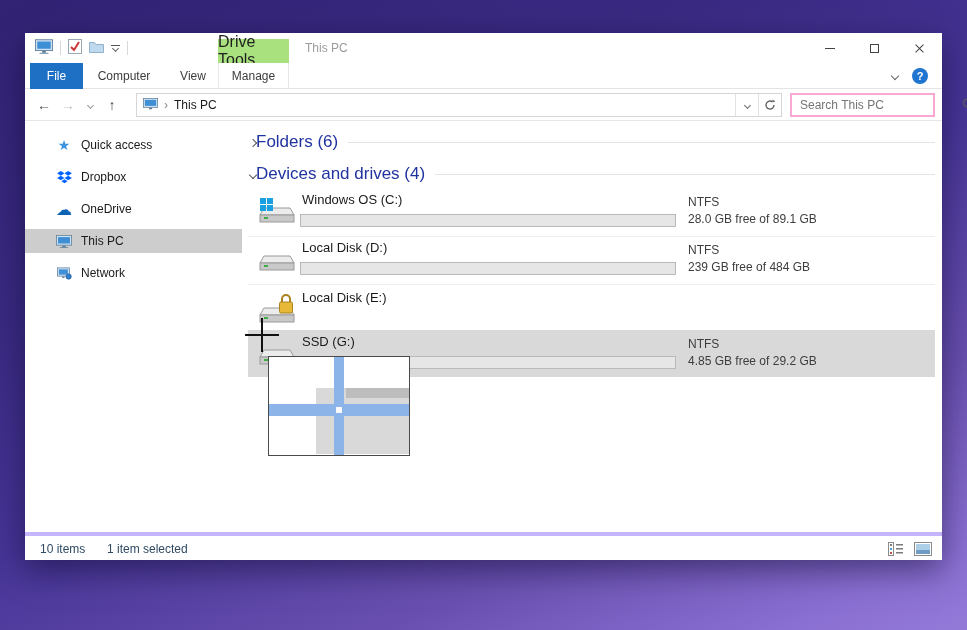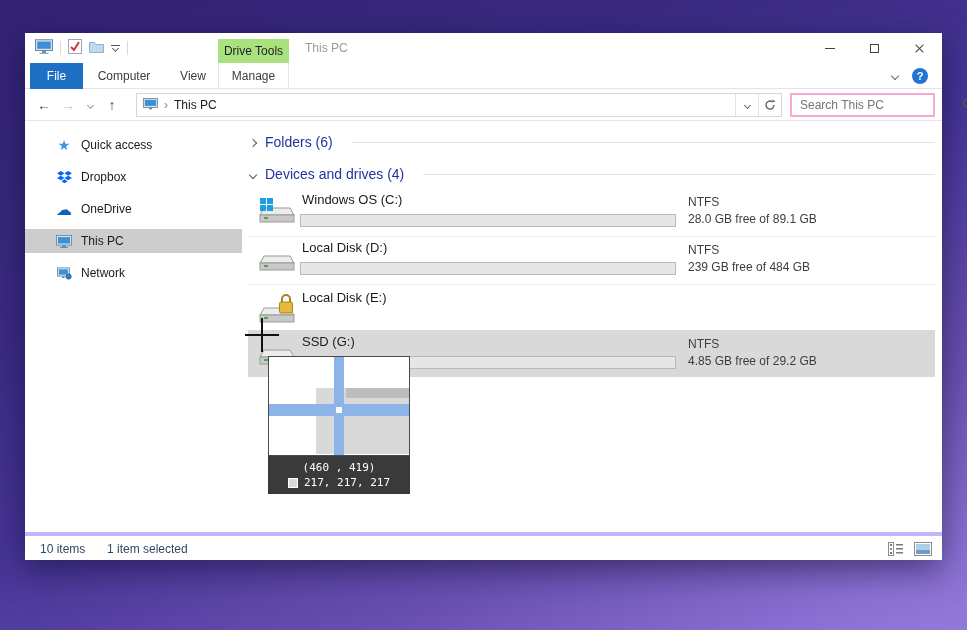--- a/index.html
+++ b/index.html
@@ -14,21 +14,21 @@
   .titlebar { position:absolute; left:0; top:0; width:100%; height:30px; background:#fff; }
   .qat { position:absolute; left:10px; top:0; height:30px; display:flex; align-items:center; gap:7px; }
   .qsep { width:1px; height:14px; background:#d9d9d9; }
   .caret-btn { display:flex; flex-direction:column; align-items:center; gap:2px; }
   .caret-line { width:9px; height:1px; background:#555; }
   .chev { display:inline-block; width:6px; height:6px; border-right:1px solid #666; border-bottom:1px solid #666; }
   .chev.down { transform:rotate(45deg); }
   .chev.right { transform:rotate(-45deg); }
   .chev.small { width:5px; height:5px; }
   .drive-tools-tab { position:absolute; left:193px; top:6px; width:71px; height:24px; background:#a9e17f;
-                     font-size:12px; color:#1f1f1f; display:flex; align-items:center; justify-content:center; }
+                     font-size:16px; color:#1f1f1f; display:flex; align-items:center; justify-content:center; }
   .win-title { position:absolute; left:280px; top:0; line-height:30px; font-size:12px; color:#9b9b9b; }
   .controls { position:absolute; right:0; top:0; height:30px; display:flex; }
   .ctrl { width:45px; height:30px; display:flex; align-items:center; justify-content:center; color:#444; }
   .min-glyph { width:10px; height:1px; background:#444; }
   .max-glyph { width:9px; height:9px; border:1px solid #444; }
   .close-glyph { position:relative; width:11px; height:11px; }
   .close-glyph::before,.close-glyph::after { content:""; position:absolute; left:5px; top:0; width:1px; height:11px; background:#444; }
   .close-glyph::before { transform:rotate(45deg); } .close-glyph::after { transform:rotate(-45deg); }
 
   
@@ -52,21 +52,21 @@
   .search input { flex:1; border:0; outline:0; padding-left:8px; font-size:12px; color:#767676; font-family:inherit; background:transparent; }
 
   
   .content { position:absolute; left:0; top:88px; width:100%; height:411px; background:#fff; }
   .sidebar { position:absolute; left:0; top:0; width:217px; height:100%; }
   .side-item { position:absolute; left:0; width:217px; height:24px; display:flex; align-items:center; gap:8px; padding-left:30px; font-size:12px; color:#1a1a1a; }
   .side-item.selected { background:#cdcdcd; }
   .side-icon { width:18px; display:flex; justify-content:center; align-items:center; font-size:14px; }
 
   .main { position:absolute; left:217px; top:0; width:700px; height:411px; }
-  .group-hdr { position:absolute; left:8px; width:685px; height:18px; display:flex; align-items:center; gap:9px; font-size:14px; color:#2033a0; }
+  .group-hdr { position:absolute; left:8px; width:685px; height:18px; display:flex; align-items:center; font-size:17px; color:#2033a0; }
   .group-hdr .chev { border-color:#5a5a5a; margin-top:1px; }
   .gline { flex:1; border-top:1px solid #e4e4e4; margin-left:10px; }
   .sep { position:absolute; left:6px; width:687px; border-top:1px solid #ededed; }
   .hl { position:absolute; left:6px; width:687px; height:47px; background:#d9d9d9; }
 
   .drow { position:absolute; left:0; width:693px; height:46px; }
   .dicon { position:absolute; left:16px; top:6px; width:38px; height:30px; }
   .dname { position:absolute; left:60px; top:2px; font-size:13px; color:#1a1a1a; }
   .dbar { position:absolute; left:58px; top:24px; width:376px; height:13px; border:1px solid #b9b9b9; background:#e6e6e6; }
   .dfill { height:100%; background:#26a0da; }
@@ -354,21 +354,14 @@
   <div class="crosshair-v"></div>
 
   <div class="magnifier">
     <div class="mag-view">
       <div class="mag-gray"></div>
       <div class="mag-gray-dark"></div>
       <div class="mag-hline"></div>
       <div class="mag-vline"></div>
       <div class="mag-dot"></div>
     </div>
-    <div class="mag-info">
-      <span>(460 , 419)</span>
-      <span class="mag-rgb">
-        <span class="mag-swatch" style="background: rgb(217, 217, 217);"></span>
-        <span>217, 217, 217</span>
-      </span>
-    </div>
   </div>
 </div>
 
 </body></html>

